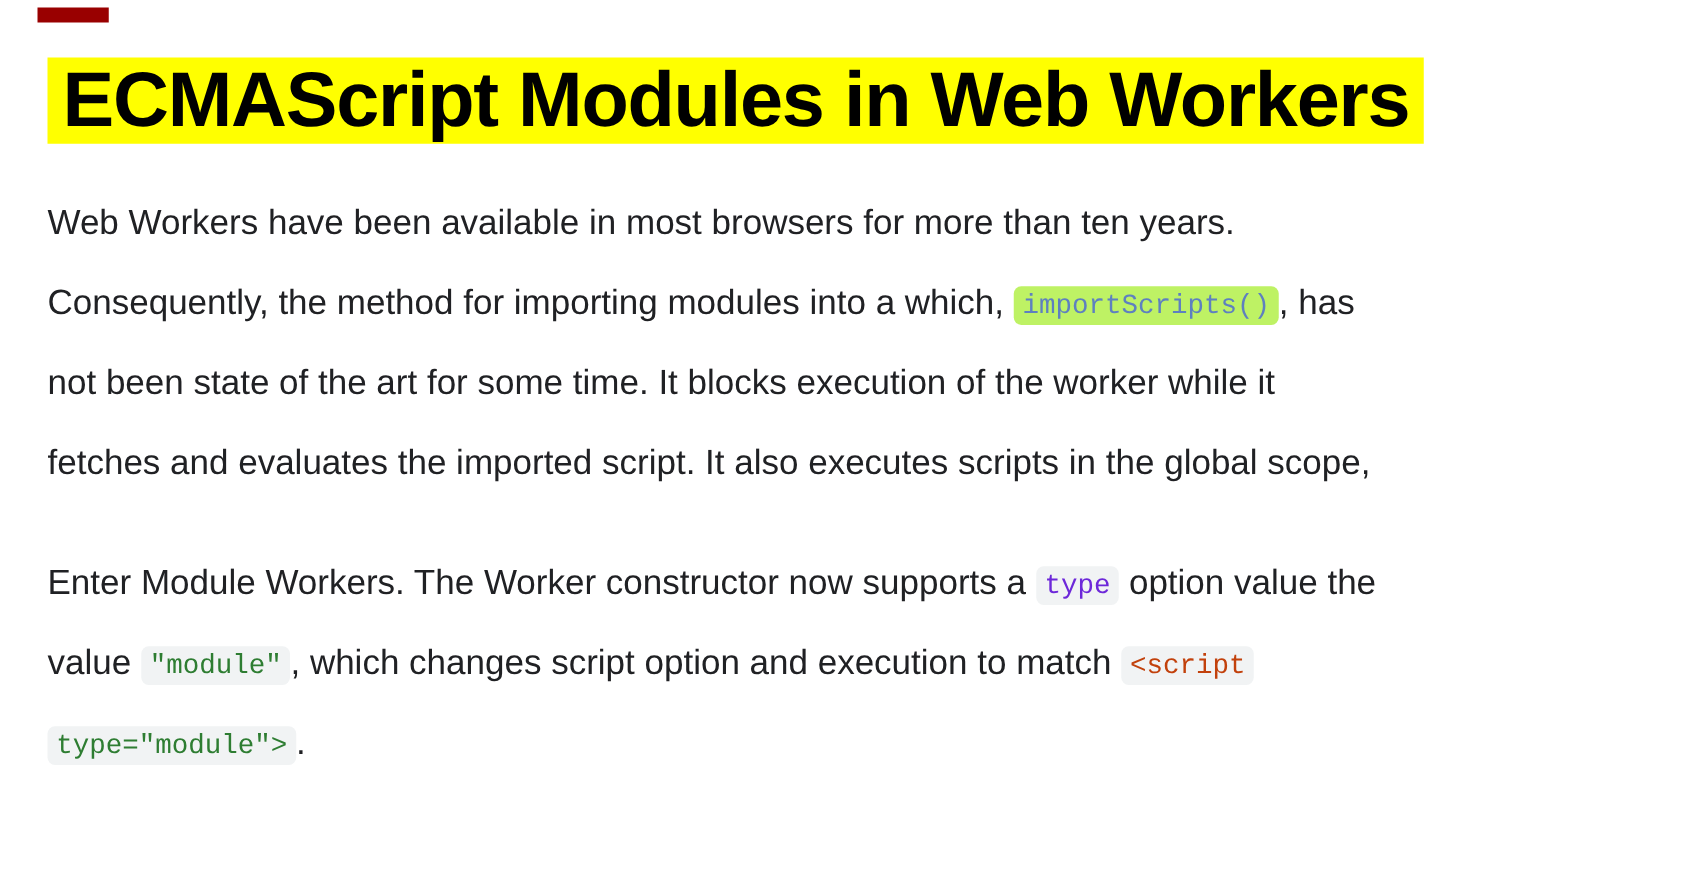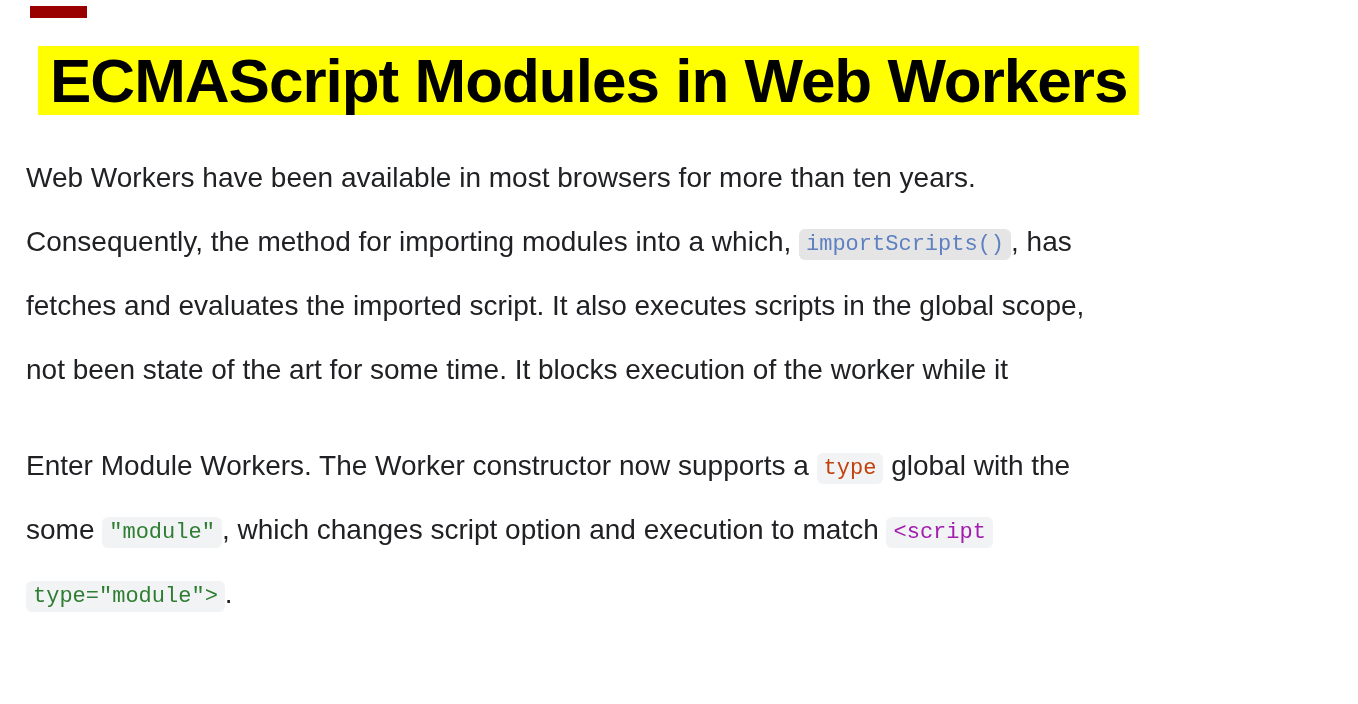--- a/index.html
+++ b/index.html
@@ -28,21 +28,21 @@
     line-height: 82px;
     letter-spacing: -1px;
     font-weight: 700;
     color: #000000;
   }
   h1.title mark {
     padding: 0 12px;
     color: inherit;
   }
   .article-body {
-    padding-left: 26px;
+    padding-left: 38px;
   }
   .para {
     margin: 0 0 32px 0;
     font-size: 28px;
     color: #202124;
   }
   .line {
     display: block;
     height: 64px;
     line-height: 64px;
@@ -59,23 +59,23 @@
 </style>
 </head>
 <body>
 
 <div class="page" style="background: rgb(255, 255, 255);">
   <div class="top-marker" style="background: rgb(153, 0, 0);"></div>
   <h1 class="title"><mark style="background: rgb(255, 255, 0); color: rgb(0, 0, 0);">ECMAScript Modules in Web Workers</mark></h1>
   <div class="article-body" id="article-body">
       <p class="para" style="color: rgb(32, 33, 36);">
         <span class="line"><span>Web Workers have been available in most browsers for more than ten years.</span></span>
-        <span class="line"><span>Consequently, the method for importing modules into a which, </span><code class="chip" style="color: rgb(94, 128, 192); background: #e5e5e5;">importScripts()</code><span>, has</span></span>
+        <span class="line"><span>Consequently, the method for importing modules into a which, </span><code class="chip" style="color: rgb(94, 128, 192); background: #bef264;">importScripts()</code><span>, has</span></span>
+        <span class="line"><span>not been state of the art for some time. It blocks execution of the worker while it</span></span>
         <span class="line"><span>fetches and evaluates the imported script. It also executes scripts in the global scope,</span></span>
-        <span class="line"><span>not been state of the art for some time. It blocks execution of the worker while it</span></span>
       </p>
       <p class="para" style="color: rgb(32, 33, 36);">
-        <span class="line"><span>Enter Module Workers. The Worker constructor now supports a </span><code class="chip" style="color: #c2410c; background: rgb(241, 243, 244);">type</code><span> global with the</span></span>
-        <span class="line"><span>some </span><code class="chip" style="color: rgb(46, 125, 50); background: rgb(241, 243, 244);">"module"</code><span>, which changes script option and execution to match </span><code class="chip" style="color: #a21caf; background: rgb(241, 243, 244);">&lt;script</code></span>
+        <span class="line"><span>Enter Module Workers. The Worker constructor now supports a </span><code class="chip" style="color: #6d28d9; background: rgb(241, 243, 244);">type</code><span> option value the</span></span>
+        <span class="line"><span>value </span><code class="chip" style="color: rgb(46, 125, 50); background: rgb(241, 243, 244);">"module"</code><span>, which changes script option and execution to match </span><code class="chip" style="color: #c2410c; background: rgb(241, 243, 244);">&lt;script</code></span>
         <span class="line"><code class="chip" style="color: rgb(46, 125, 50); background: rgb(241, 243, 244);">type="module"&gt;</code><span>.</span></span>
       </p>
     </div>
 </div>
 
 </body></html>

